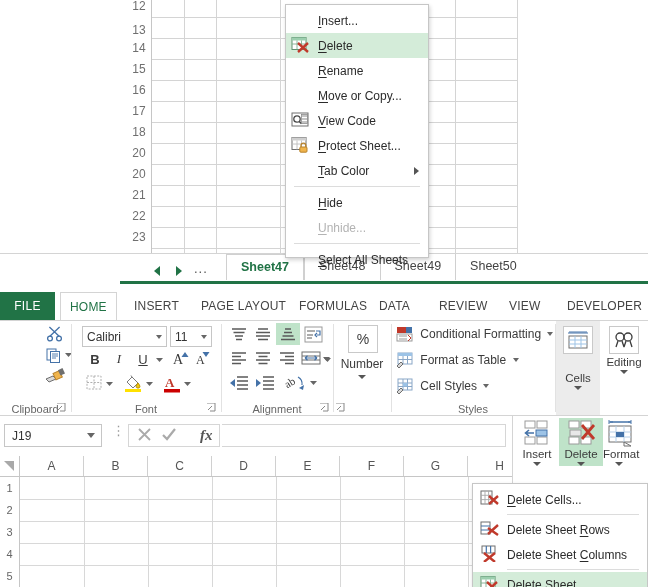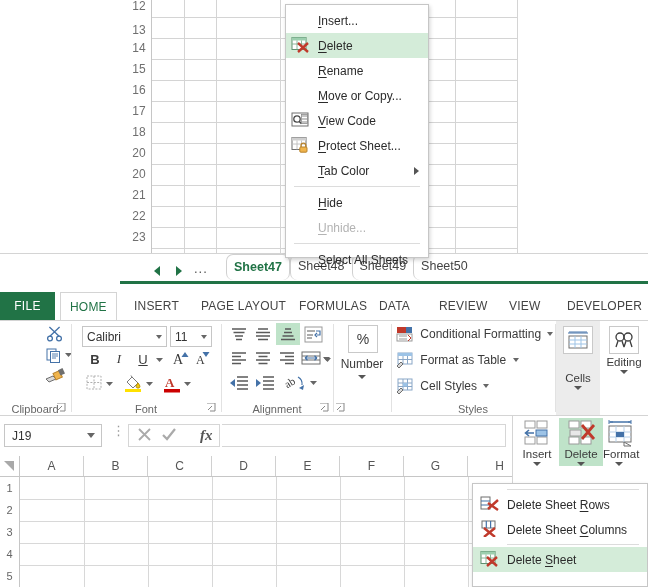--- a/index.html
+++ b/index.html
@@ -33,25 +33,24 @@
   #tabbar-topline { position: absolute; left: 0; top: 0; width: 648px; height: 1px; background: #d4d4d4; }
   .nav-arrows { position: absolute; top: 258px; display: flex; align-items: center; height: 26px; }
   .nav-btn { width: 22px; height: 24px; display: flex; align-items: center; justify-content: center; }
   .tri { width: 0; height: 0; }
   .tri-l { border-top: 5px solid transparent; border-bottom: 5px solid transparent; border-right: 6px solid #217346; }
   .tri-r { border-top: 5px solid transparent; border-bottom: 5px solid transparent; border-left: 6px solid #217346; }
   .dots { color: #555; font-size: 13px; letter-spacing: 1px; padding: 0 4px 6px 4px; }
 
   .tabs { position: absolute; left: 226px; top: 254px; display: flex; height: 26px; }
   .tab {
-    height: 26px; line-height: 25px; padding: 0 7px;
+    height: 26px; line-height: 25px; padding: 0 14px;
     font-size: 12.5px; color: #444; text-align: center;
     border-left: 1px solid #d0d0d0;
     background: #ffffff;
-    border-radius: 7px;
   }
   .tab:first-child { border-left: none; }
   .tab.active {
     color: #217346; font-weight: bold;
     background: #ffffff;
     border: 1px solid #d0d0d0;
     border-bottom: none;
     border-top: 1px solid #d0d0d0;
   }
   #tab-underline { position: absolute; left: 120px; top: 281px; width: 528px; height: 3px; background: #217346; }
@@ -718,20 +717,28 @@
           <rect x="11" y="13" width="8" height="5" fill="#4472a8"></rect>
           <path d="M19 23 l7 4 -7 0z" fill="#fff" stroke="#6f6f6f"></path>
         </svg>
       </div>
       <div class="lbl">Format</div>
       <div class="caret"></div>
     </div>
   </div>
 
   <div id="delmenu">
+      <div class="delitem">
+        <span class="icw"><span><svg width="19" height="17" viewBox="0 0 19 17">
+              <rect x="1" y="1" width="11" height="13" fill="#fff" stroke="#6f6f6f"></rect>
+              <path d="M1 5.3h11M1 9.6h11M5 1v13M8.6 1v13" stroke="#a8a8a8" stroke-width=".9"></path>
+              <path d="M9 6 L18 14 M18 6 L9 14" stroke="#c0392b" stroke-width="2.4" fill="none"></path>
+            </svg></span></span>
+        <span><span class="uline">D</span>elete Cells...</span>
+      </div>
       <div class="delsep"></div>
       <div class="delitem">
         <span class="icw"><span><svg width="19" height="17" viewBox="0 0 19 17">
               <rect x="1" y="2" width="9" height="12" fill="#fff" stroke="#6f6f6f"></rect>
               <path d="M1 6h9M1 10h9" stroke="#4472a8" stroke-width="1.2"></path>
               <path d="M8 8 L18 15 M18 5 L8 14" stroke="#c0392b" stroke-width="2.4" fill="none"></path>
             </svg></span></span>
         <span>Delete Sheet <span class="uline">R</span>ows</span>
       </div>
       <div class="delitem">

